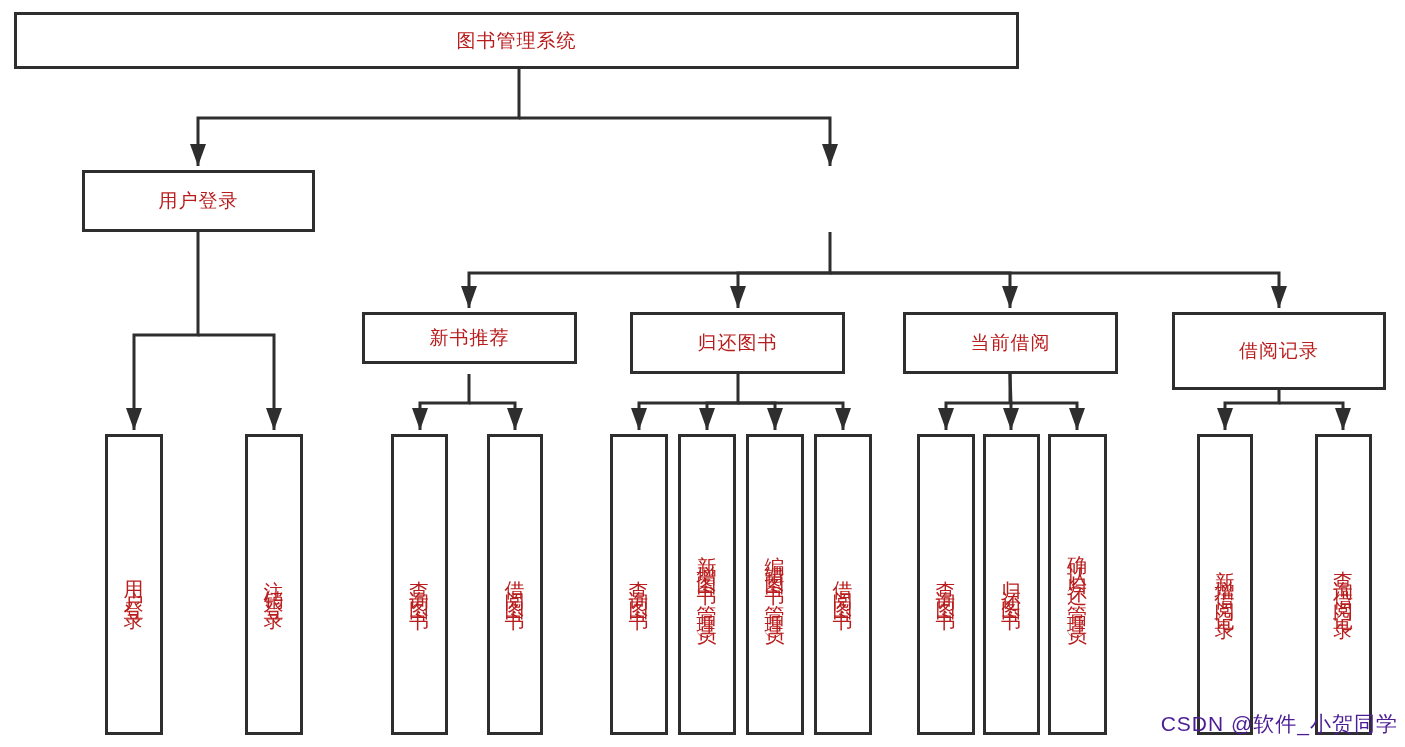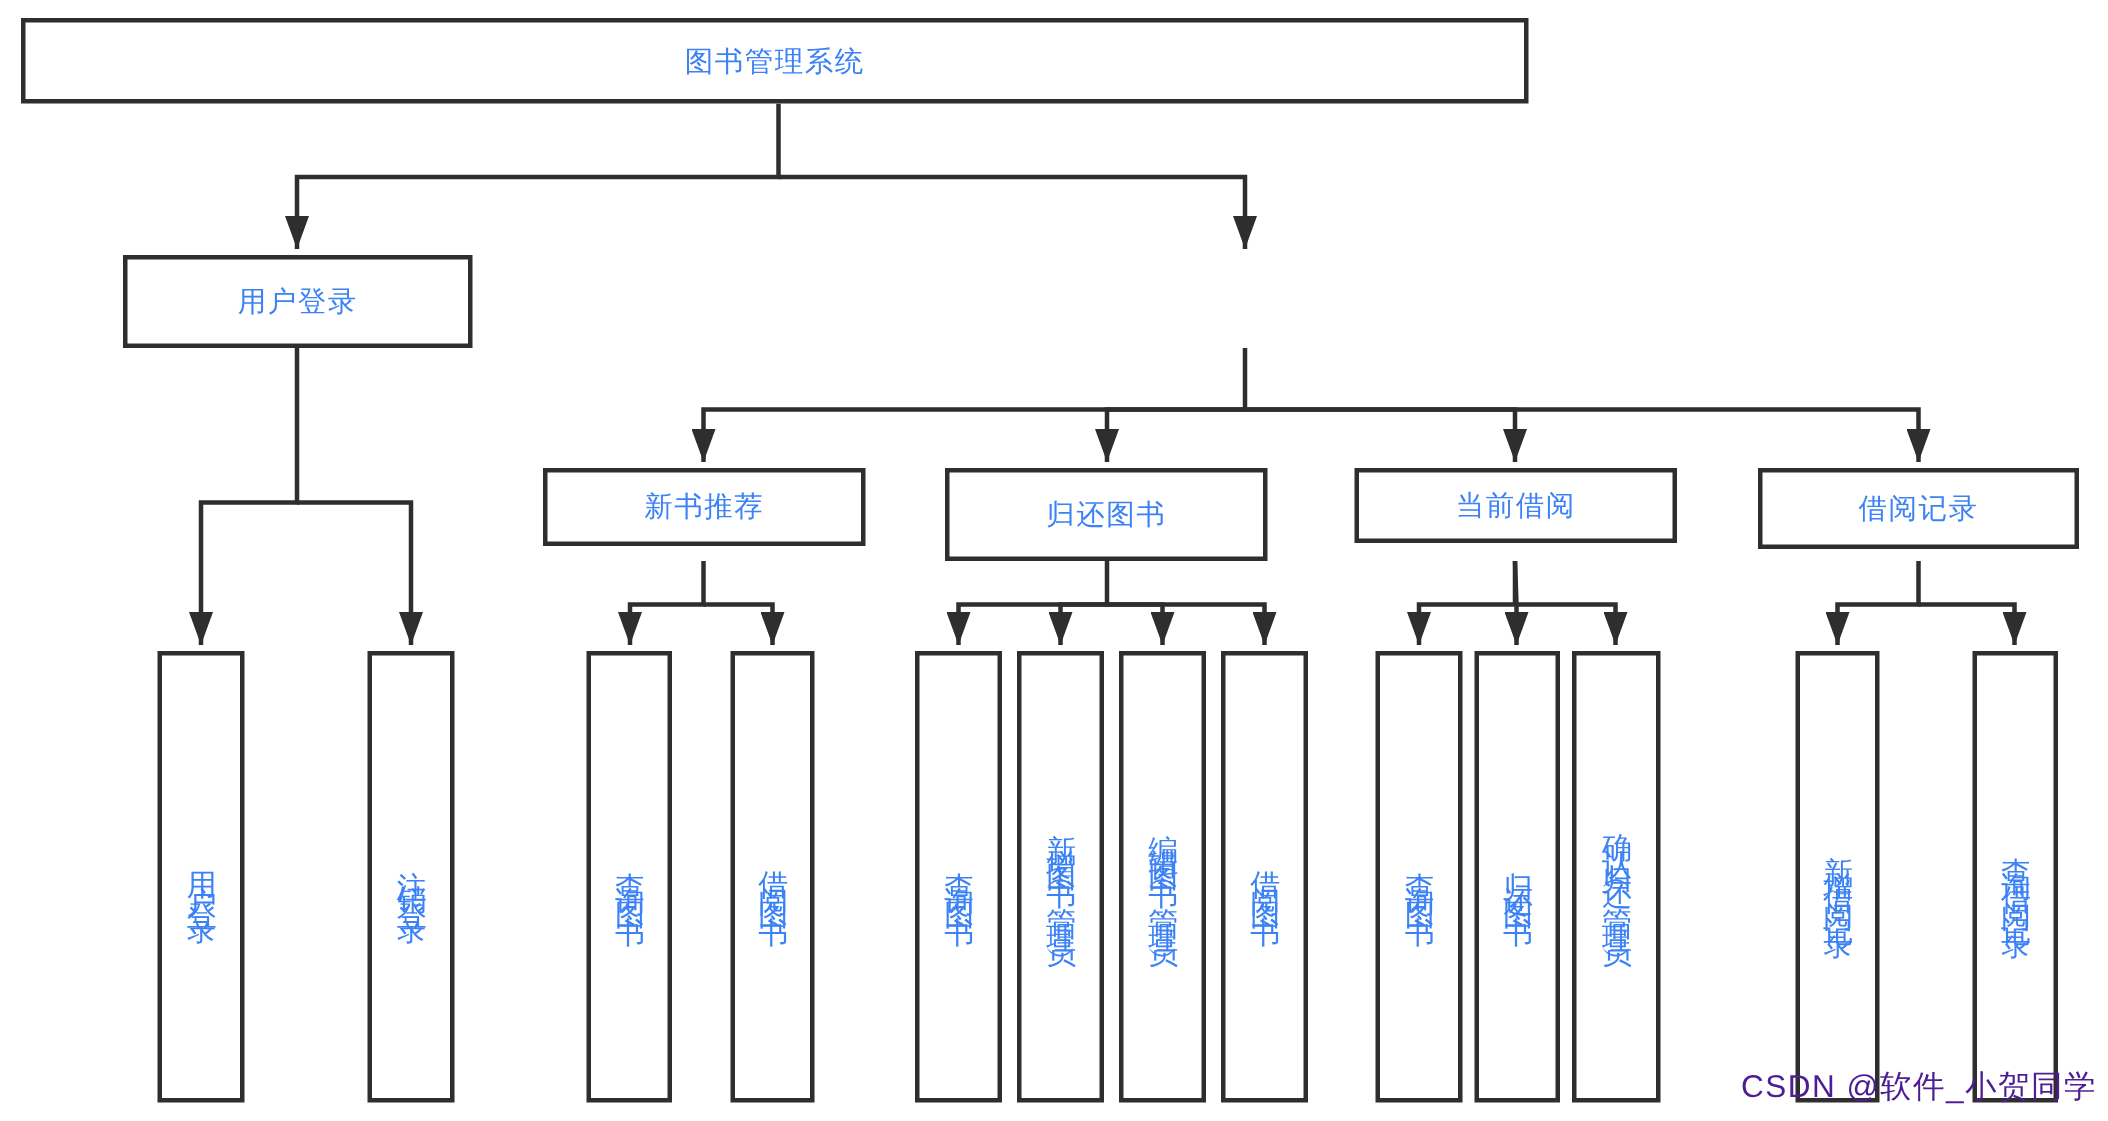--- a/index.html
+++ b/index.html
@@ -9,21 +9,21 @@
     background:#ffffff;
     font-family:"Liberation Sans","DejaVu Sans",sans-serif;
     overflow:hidden;
   }
   #wires{position:absolute;left:0;top:0;z-index:1;}
   .box{
     position:absolute;
     box-sizing:border-box;
     border:3px solid #2e2e2e;
     background:#ffffff;
-    color:#3b82f6;
+    color:#b91c1c;
     display:flex;align-items:center;justify-content:center;
     z-index:2;
   }
   .h{ 
     font-size:19px;
     letter-spacing:1px;
     white-space:nowrap;
   }
   .leaf{ 
     writing-mode:vertical-rl;
@@ -31,22 +31,22 @@
     letter-spacing:10px;
     line-height:1;
     top:434px;height:301px;
   }
   
   #n-root   {left:14px;  top:12px;  width:1005px; height:57px;}
   #n-login  {left:82px;  top:170px; width:233px;  height:62px;}
   #n-mgmt   {left:712px; top:170px; width:236px;  height:62px;}
   #n-newbook{left:362px; top:312px; width:215px;  height:52px;}
   #n-borrow {left:630px; top:312px; width:215px;  height:62px;}
-  #n-current{left:903px; top:312px; width:215px;  height:50px;}
-  #n-record {left:1172px;top:312px; width:214px;  height:54px;}
+  #n-current{left:903px; top:312px; width:215px;  height:62px;}
+  #n-record {left:1172px;top:312px; width:214px;  height:78px;}
   #n-l1 {left:105px;  width:58px;}
   #n-l2 {left:245px;  width:58px;}
   #n-l3 {left:391px;  width:57px;}
   #n-l4 {left:487px;  width:56px;}
   #n-l5 {left:610px;  width:58px;}
   #n-l6 {left:678px;  width:58px;}
   #n-l7 {left:746px;  width:58px;}
   #n-l8 {left:814px;  width:58px;}
   #n-l9 {left:917px;  width:58px;}
   #n-l10{left:983px;  width:57px;}

